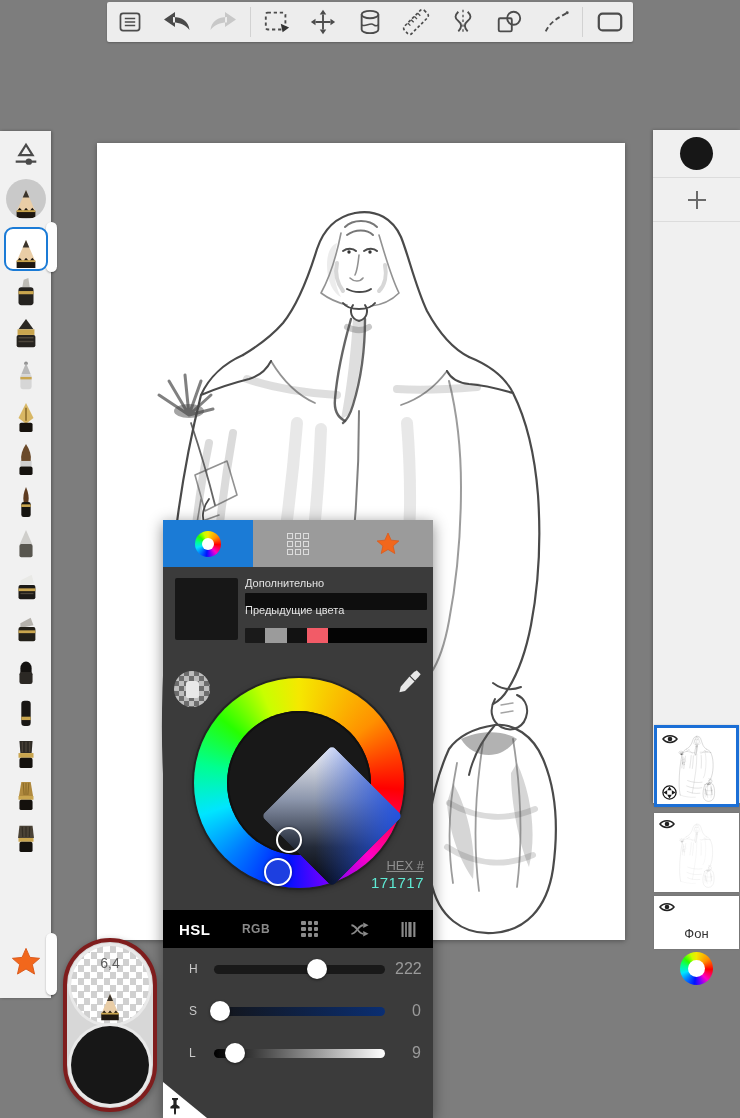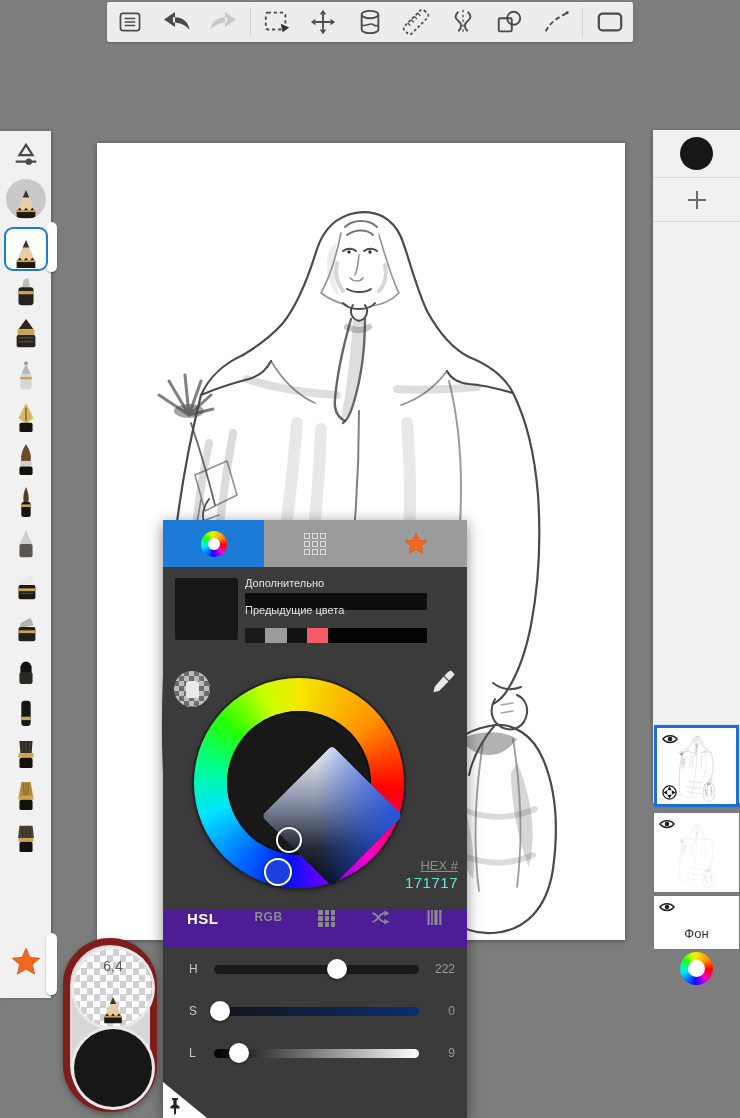--- a/index.html
+++ b/index.html
@@ -26,21 +26,21 @@
                border-radius:9px;display:flex;align-items:flex-end;justify-content:center;overflow:hidden;z-index:2;}
   .bb-item{width:38px;height:38px;margin:2px 0;display:flex;align-items:center;justify-content:center;}
   .bb-star{margin-top:auto;margin-bottom:22px;}
 
   
   .canvas{position:absolute;left:97px;top:143px;width:528px;height:797px;background:#ffffff;
           box-shadow:0 1px 5px rgba(0,0,0,.35);}
   .sketch{stroke:#4a4a4a;fill:none;stroke-linecap:round;stroke-linejoin:round;}
 
   
-  .color-panel{position:absolute;left:163px;top:520px;width:304px;height:598px;background:#3b3b3b;
+  .color-panel{position:absolute;left:163px;top:520px;width:270px;height:598px;background:#3b3b3b;
                box-shadow:0 3px 14px rgba(0,0,0,.45);z-index:6;}
   .cp-tabs{display:flex;height:47px;}
   .cp-tab{flex:1;display:flex;align-items:center;justify-content:center;background:#9b9b9b;}
   .wheel-icon{width:26px;height:26px;border-radius:50%;position:relative;
     background:conic-gradient(from 0deg,#f5e800,#ff9000 14%,#ff0000 26%,#ff00c8 38%,#6a00ff 46%,#0012ff 52%,#0080ff 62%,#00e5ff 70%,#00ff90 78%,#27ff00 86%,#c8ff00 94%,#f5e800);}
   .wheel-icon::after{content:"";position:absolute;inset:7px;border-radius:50%;background:#fff;}
   .grid-tab{display:grid;grid-template-columns:repeat(3,6px);grid-template-rows:repeat(3,6px);gap:2px;}
   .grid-tab i{border:1.4px solid #dcdcdc;}
   .cp-body{position:absolute;left:0;top:47px;right:0;bottom:0;background:#3b3b3b;overflow:hidden;}
   .cp-swatch{position:absolute;left:12px;top:11px;width:63px;height:62px;border-radius:2px;}
@@ -55,57 +55,57 @@
   .sl-diamond{position:absolute;left:55px;top:55px;width:100px;height:100px;transform:rotate(45deg);border-radius:5px;
     background:linear-gradient(225deg,rgba(30,80,230,.95),rgba(30,80,230,0) 62%),
                linear-gradient(135deg,#fbfbfd 0%,#8d97ad 38%,#232a38 72%,#07090e 96%);}
   .sel-ring{position:absolute;border-radius:50%;border:2.5px solid #fff;box-shadow:0 0 3px rgba(0,0,0,.5);}
   .checker-chip{position:absolute;left:11px;top:104px;width:36px;height:36px;border-radius:50%;
     background:repeating-conic-gradient(#c6c6c6 0% 25%,#707070 0% 50%) 0 0/10px 10px;opacity:.95;
     display:flex;align-items:center;justify-content:center;}
   .checker-chip b{width:13px;height:17px;background:#f2f2f2;border-radius:3px 3px 2px 2px;display:block;}
   .hex-label{position:absolute;right:9px;top:291px;color:#8f8f8f;font-size:13px;text-decoration:underline;}
   .hex-value{position:absolute;right:9px;top:307px;color:#5eead4;font-size:15px;letter-spacing:.5px;}
-  .cp-modes{position:absolute;left:0;top:343px;width:100%;height:38px;background:#4c1d95;
-            display:flex;align-items:flex-start;justify-content:space-between;padding:0 24px;box-sizing:border-box;}
+  .cp-modes{position:absolute;left:0;top:343px;width:100%;height:38px;background:#000000;
+            display:flex;align-items:center;justify-content:space-between;padding:0 16px;box-sizing:border-box;}
   .mode-hsl{color:#fff;font-size:15px;font-weight:bold;letter-spacing:.5px;}
   .mode-rgb{color:#8a8a8a;font-size:12px;font-weight:bold;letter-spacing:.5px;}
   .grid9{display:grid;grid-template-columns:repeat(3,4.5px);grid-template-rows:repeat(3,4.5px);gap:1.6px;}
   .grid9 i{background:#8a8a8a;border-radius:1px;}
   .cp-sliders{position:absolute;left:0;top:381px;width:100%;}
   .sl-row{height:42px;display:flex;align-items:center;padding:0 12px 0 26px;box-sizing:border-box;}
   .sl-row .lab{width:15px;color:#c9c9c9;font-size:12px;}
   .sl-track{position:relative;flex:1;height:9px;border-radius:5px;margin:0 10px;}
   .tr-h{background:#191919;}
   .tr-s{background:linear-gradient(90deg,#131417,#0a2e72);}
   .tr-l{background:linear-gradient(90deg,#000,#fff);}
   .knob{position:absolute;top:50%;width:20px;height:20px;border-radius:50%;background:#fff;
         transform:translateY(-50%);box-shadow:0 1px 3px rgba(0,0,0,.5);}
-  .sl-row .val{width:26px;text-align:right;color:#9a9a9a;font-size:12px;}
+  .sl-row .val{width:26px;text-align:right;color:#9a9a9a;font-size:16px;}
   .fold{position:absolute;left:0;bottom:0;width:0;height:0;border-bottom:36px solid #fff;border-right:44px solid transparent;}
   .pin{position:absolute;left:5px;bottom:3px;}
 
   
   .layers{position:absolute;left:653px;top:130px;width:87px;height:673px;background:#f0f0f0;
           box-shadow:-1px 0 3px rgba(0,0,0,.25);}
   .lp-dot{position:absolute;left:27px;top:7px;width:33px;height:33px;border-radius:50%;background:#171717;}
   .lp-div{position:absolute;left:0;width:100%;height:1px;background:#dcdcdc;}
   .lp-plus{position:absolute;left:0;top:48px;width:100%;height:43px;display:flex;align-items:center;justify-content:center;}
   .layer-card{position:absolute;left:1px;width:85px;background:#fff;box-sizing:border-box;
               display:flex;align-items:center;justify-content:center;box-shadow:0 0 2px rgba(0,0,0,.15);}
   .lc-eye{position:absolute;left:5px;top:5px;}
   .lc-badge{position:absolute;left:5px;bottom:4px;}
   .bg-label{color:#333;font-size:13px;margin-top:22px;}
   .lp-wheel{position:absolute;left:27px;top:822px;width:33px;height:33px;border-radius:50%;position:absolute;
     background:conic-gradient(from 0deg,#f5e800,#ff9000 14%,#ff0000 26%,#ff00c8 38%,#6a00ff 46%,#0012ff 52%,#0080ff 62%,#00e5ff 70%,#00ff90 78%,#27ff00 86%,#c8ff00 94%,#f5e800);}
   .lp-wheel::after{content:"";position:absolute;inset:8px;border-radius:50%;background:#fff;}
 
   
   .puck{position:absolute;left:63px;top:938px;width:94px;height:174px;background:#d7d7d7;
-        border:7px solid #7f1d1d;border-radius:60px;box-sizing:border-box;z-index:8;
+        border:4px solid #7f1d1d;border-radius:60px;box-sizing:border-box;z-index:8;
         box-shadow:0 2px 6px rgba(0,0,0,.35);}
   .puck-top{position:absolute;left:4px;top:4px;width:78px;height:78px;border-radius:50%;
         background:repeating-conic-gradient(#ffffff 0% 25%,#d0d0d0 0% 50%) 0 0/13px 13px;
         box-shadow:0 0 0 3px #e9e9e9;overflow:hidden;}
   .puck-size{position:absolute;top:9px;width:100%;text-align:center;color:#5d5d5d;font-size:14px;}
   .puck-pencil{position:absolute;left:50%;bottom:2px;transform:translateX(-50%);}
   .puck-color{position:absolute;left:4px;top:84px;width:78px;height:78px;border-radius:50%;background:#171717;
         box-shadow:0 0 0 3px #e9e9e9;}
 </style>
 </head>

